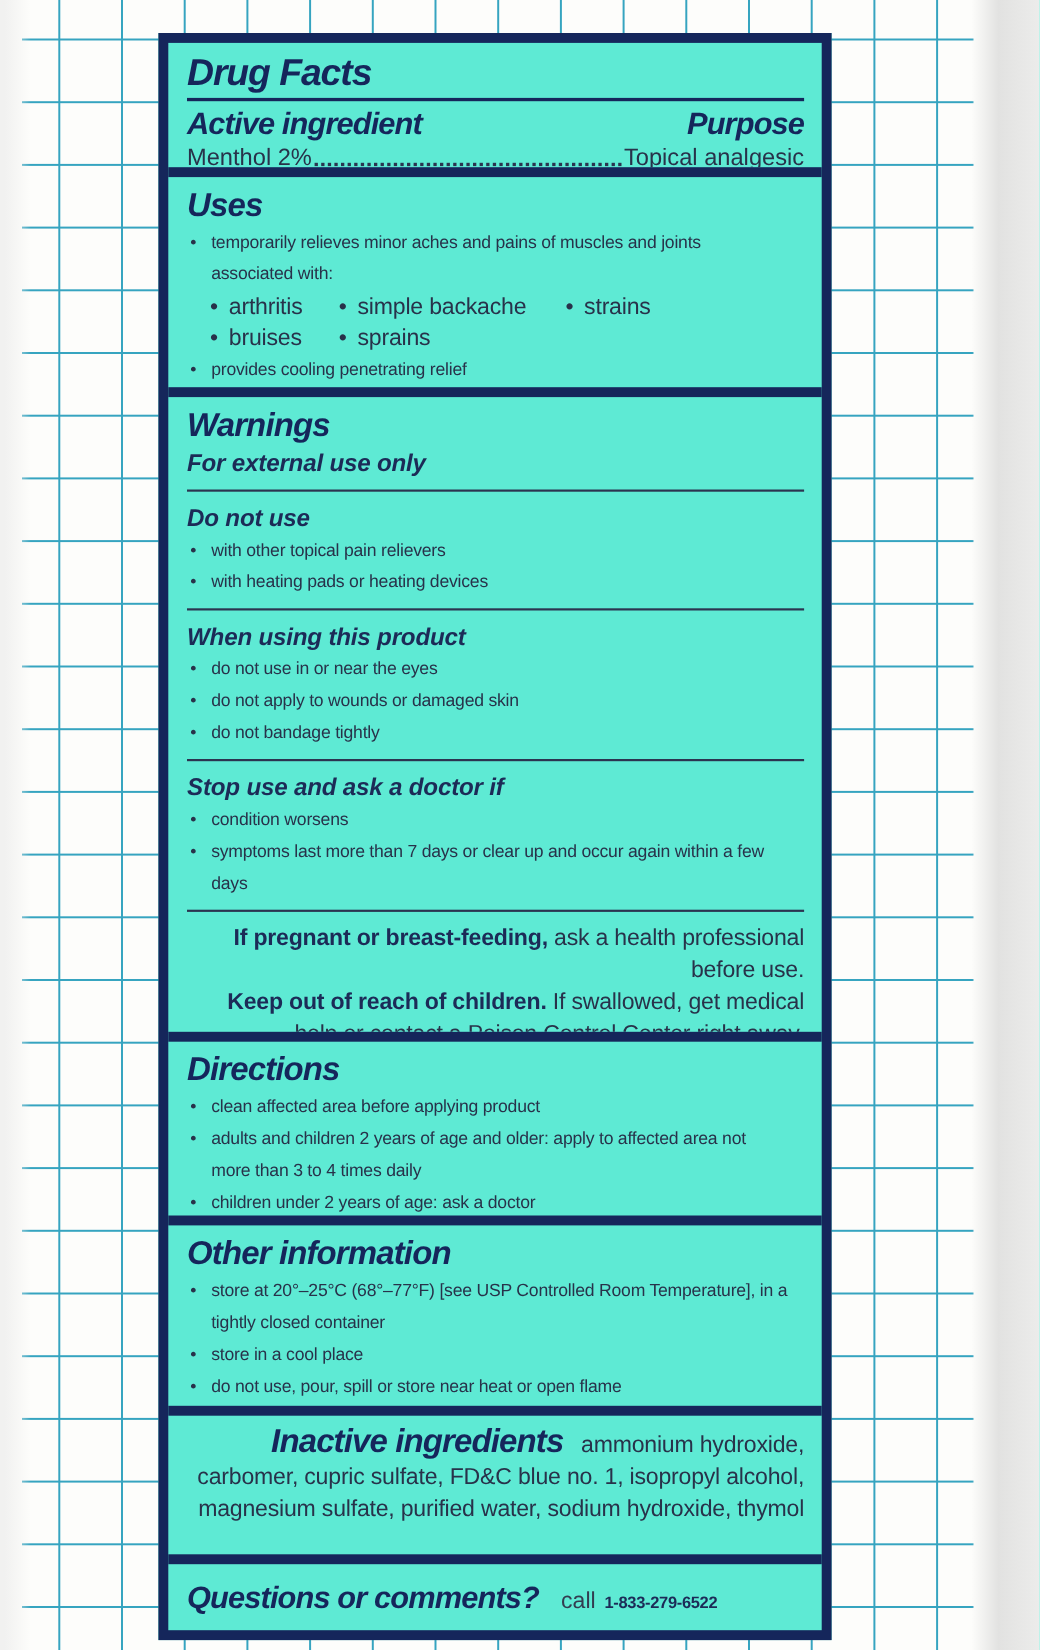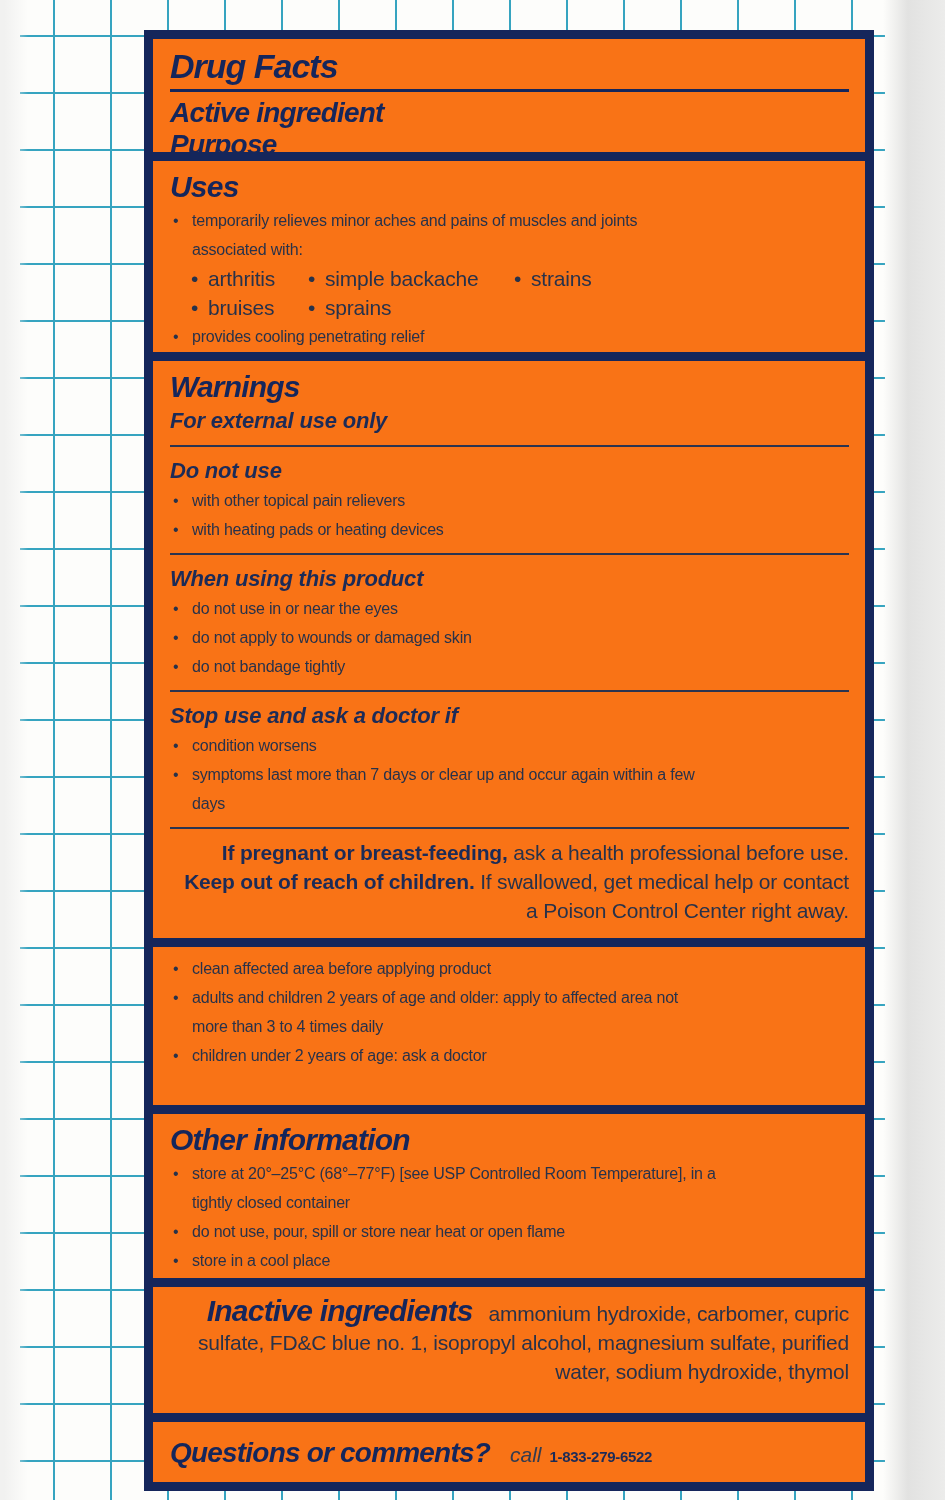--- a/index.html
+++ b/index.html
@@ -28,22 +28,22 @@
   }
   .right-fade {
     position: absolute; right: 0; top: 0; bottom: 0; width: 62px;
     background: linear-gradient(to right, rgba(228,228,227,0), #e2e2e1 40%, #ececeb);
   }
 
   
   .panel {
     position: absolute;
     left: 144px; top: 30px;
-    width: 730px; height: 1461px;
-    background: #f97316;
+    width: 612px; height: 1461px;
+    background: #5eead4;
     border: 9px solid #15265b;
     display: flex;
     flex-direction: column;
   }
   .divider { flex: none; height: 9px; background: #15265b; }
   .sec { flex: none; overflow: hidden; padding: 7px 16px 4px 17px; }
   .sec-last { flex: 1; }
 
   .h1 {
     font-size: 34px; font-weight: bold; font-style: italic;
@@ -57,38 +57,38 @@
   .subhead {
     font-size: 22px; font-weight: bold; color: #1c2b57;
     letter-spacing: -0.2px; line-height: 30px; font-style: italic;
   }
   .body-txt { font-size: 21px; line-height: 29px; letter-spacing: -0.2px; text-align: right; }
   .b { font-weight: bold; color: #1c2b57; }
 
   .title-rule { height: 3px; background: #15265b; margin: 3px 0 5px; border: 0; }
   .thin-rule { height: 2px; background: #2b3450; margin: 9px 0; border: 0; }
 
-  .row-between { display: flex; justify-content: flex-end; align-items: baseline; flex-direction: column; }
+  .row-between { display: flex; justify-content: space-between; align-items: baseline; }
   .leader-row { display: flex; align-items: flex-end; font-size: 21.5px; line-height: 28px; }
   .leader { flex: 1; border-bottom: 3px dotted #2b3450; margin: 0 2px 6px; }
 
   ul { list-style: none; }
   li { display: flex; font-size: 16px; line-height: 29px; letter-spacing: -0.2px; }
   li::before { content: "\2022"; flex: none; width: 19px; padding-left: 3px; }
   .narrow { max-width: 512px; }
 
   .sub-rows { padding-left: 19px; }
   .sub-row { display: flex; }
   .sub-item { display: flex; font-size: 21px; line-height: 29px; letter-spacing: -0.2px; }
   .sub-item::before { content: "\2022"; flex: none; width: 17px; padding-left: 2px; }
   .w1 { width: 117px; }
   .w2 { width: 206px; }
 
   .q-row { display: flex; align-items: baseline; padding-top: 8px; }
-  .q-call { font-size: 21px; margin-left: 20px; margin-right: 8px; color: #333c50; font-style: italic; }
+  .q-call { font-size: 21px; margin-left: 20px; margin-right: 8px; color: #333c50; }
   .q-phone { font-size: 15px; font-weight: bold; color: #1c2b57; letter-spacing: -0.3px; }
 </style>
 </head>
 <body>
 
 <div class="grid"></div>
 <div class="left-fade"></div>
 <div class="right-fade"></div>
 
 <div class="panel">
@@ -179,20 +179,21 @@
 
     <p class="body-txt"><span class="b">If pregnant or breast-feeding,</span>
       <span>ask a health professional before use.</span></p>
     <p class="body-txt"><span class="b">Keep out of reach of children.</span>
       <span>If swallowed, get medical help or contact a Poison Control Center right away.</span></p>
   </div>
 
   <div class="divider"></div>
 
   <div class="sec" style="height:158px">
+    <div class="h2">Directions</div>
     <ul>
       <li>
           <span>clean affected area before applying product</span>
         </li>
       <li>
           <span class="narrow" style="max-width:522px">adults and children 2 years of age and older: apply to affected area not more than 3 to 4 times daily</span>
         </li>
       <li>
           <span>children under 2 years of age: ask a doctor</span>
         </li>
@@ -201,24 +202,24 @@
 
   <div class="divider"></div>
 
   <div class="sec" style="height:164px">
     <div class="h2">Other information</div>
     <ul>
       <li>
           <span class="narrow" style="max-width:545px">store at 20°–25°C (68°–77°F) [see USP Controlled Room Temperature], in a tightly closed container</span>
         </li>
       <li>
+          <span>store in a cool place</span>
+        </li>
+      <li>
           <span>do not use, pour, spill or store near heat or open flame</span>
-        </li>
-      <li>
-          <span>store in a cool place</span>
         </li>
     </ul>
   </div>
 
   <div class="divider"></div>
 
   <div class="sec" style="height:126px">
     <p class="body-txt"><span class="h2 h2-inline">Inactive ingredients</span><span>ammonium hydroxide, carbomer, cupric sulfate, FD&amp;C blue no. 1, isopropyl alcohol, magnesium sulfate, purified water, sodium hydroxide, thymol</span></p>
   </div>
 

